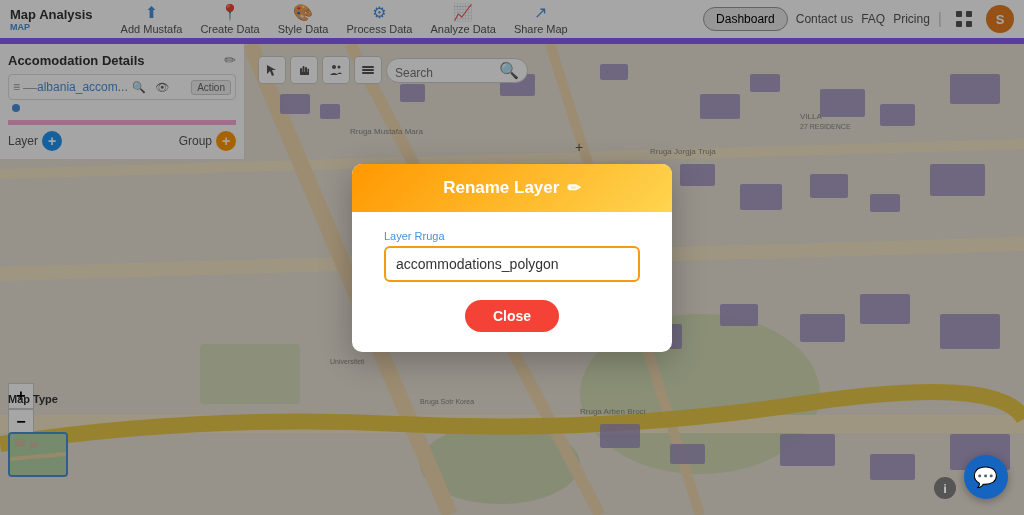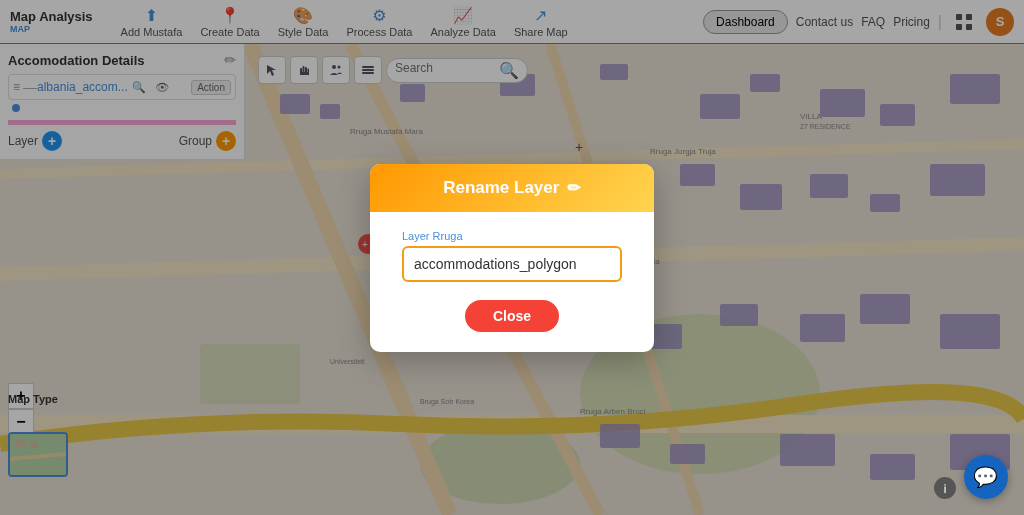--- a/index.html
+++ b/index.html
@@ -2,21 +2,21 @@
 <html><head>
   <meta charset="utf-8">
   <style>
     * { box-sizing: border-box; margin: 0; padding: 0; }
     body { font-family: Arial, sans-serif; width: 1024px; height: 515px; overflow: hidden; position: relative; }
 
     
     .top-nav {
       position: absolute; top: 0; left: 0; right: 0; height: 44px;
       background: #fff; display: flex; align-items: center;
-      border-bottom: 1px solid #8b5cf6; z-index: 100; padding: 0 10px;
+      border-bottom: 6px solid #8b5cf6; z-index: 100; padding: 0 10px;
     }
     .nav-brand { display: flex; flex-direction: column; margin-right: 20px; }
     .nav-brand-title { font-size: 13px; font-weight: bold; color: #333; }
     .nav-brand-sub { font-size: 9px; color: #4a90d9; font-weight: bold; }
     .nav-items { display: flex; align-items: center; gap: 2px; flex: 1; }
     .nav-item { display: flex; flex-direction: column; align-items: center; padding: 4px 8px; cursor: pointer; font-size: 11px; color: #555; }
     .nav-icon { font-size: 16px; margin-bottom: 1px; color: #4a90d9; }
     .nav-right { display: flex; align-items: center; gap: 8px; margin-left: auto; }
     .nav-btn { padding: 4px 12px; border: 1px solid #ccc; border-radius: 14px; font-size: 12px; cursor: pointer; background: #fff; }
     .nav-btn.active { background: #e8e8e8; border-color: #999; }
@@ -49,21 +49,21 @@
       position: absolute; top: 52px; left: 250px; right: 0;
       display: flex; align-items: center; gap: 4px;
       padding: 4px 8px; z-index: 50;
     }
     .toolbar-icon-btn {
       width: 28px; height: 28px; border: 1px solid #ccc; border-radius: 4px;
       background: #fff; display: flex; align-items: center; justify-content: center;
       font-size: 13px; cursor: pointer;
     }
     .search-box {
-      display: flex; align-items: flex-start; border: 1px solid #ccc;
+      display: flex; align-items: flex-end; border: 1px solid #ccc;
       border-radius: 14px; background: #fff; padding: 2px 8px; gap: 4px;
     }
     .search-input { border: none; outline: none; font-size: 12px; width: 100px; }
 
     
     .layer-item {
       display: flex; align-items: center; padding: 4px 4px;
       border: 1px solid #ddd; border-radius: 4px; margin-bottom: 4px;
       background: #fff; font-size: 12px;
     }
@@ -112,21 +112,21 @@
     }
 
     
     .modal-overlay {
       position: absolute; top: 0; left: 0; right: 0; bottom: 0;
       background: rgba(0,0,0,0.35); z-index: 200;
       display: flex; align-items: center; justify-content: center;
     }
     .modal {
       background: #fff; border-radius: 10px; padding: 24px 28px 20px;
-      width: 284px; box-shadow: 0 8px 32px rgba(0,0,0,0.25);
+      width: 320px; box-shadow: 0 8px 32px rgba(0,0,0,0.25);
       position: relative;
     }
     .modal-title {
       display: flex; align-items: center; justify-content: center; gap: 8px;
       font-size: 17px; font-weight: bold; color: #333; margin-bottom: 18px;
       background: linear-gradient(135deg, #ff9800, #ffd54f);
       margin: -24px -28px 18px; padding: 14px 0;
       border-radius: 10px 10px 0 0;
       color: #fff;
     }

